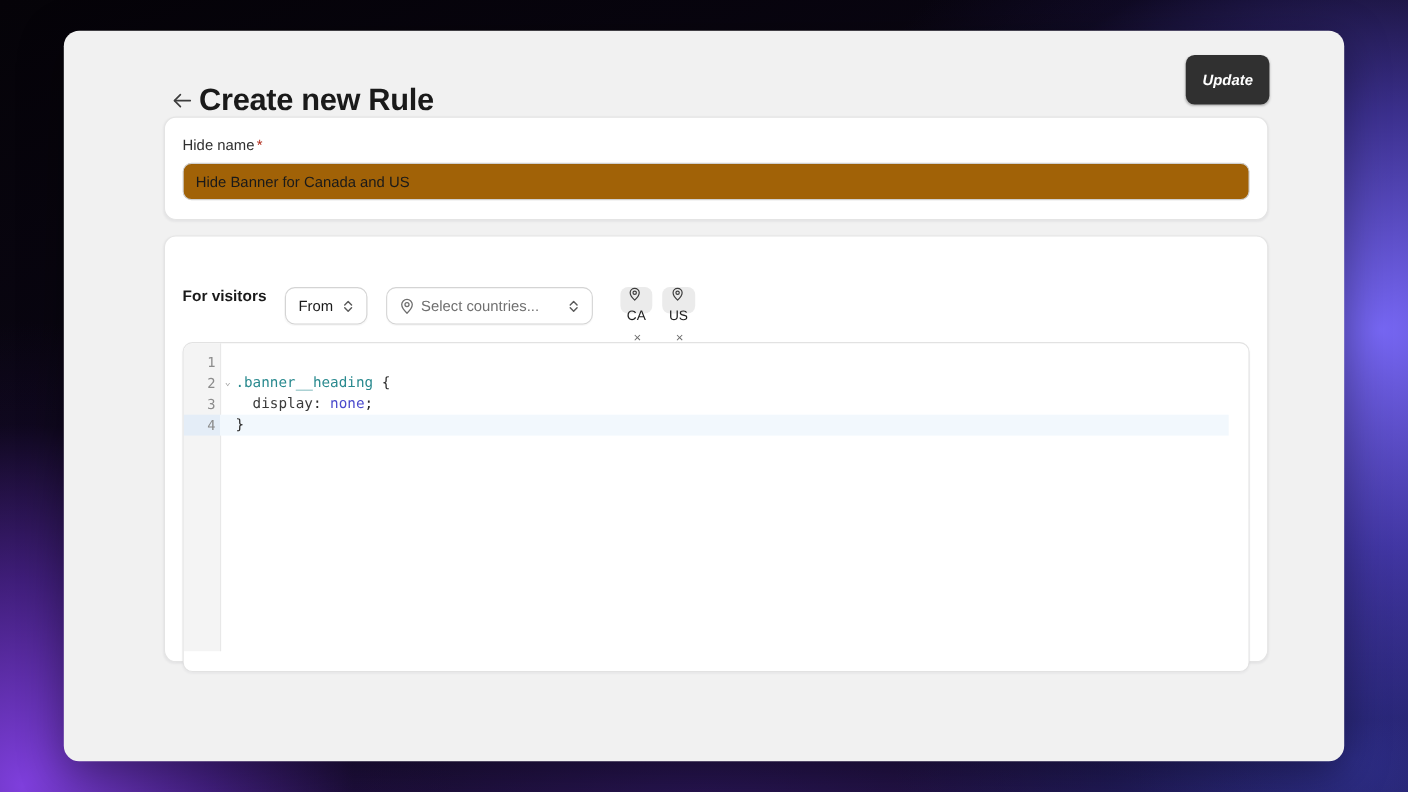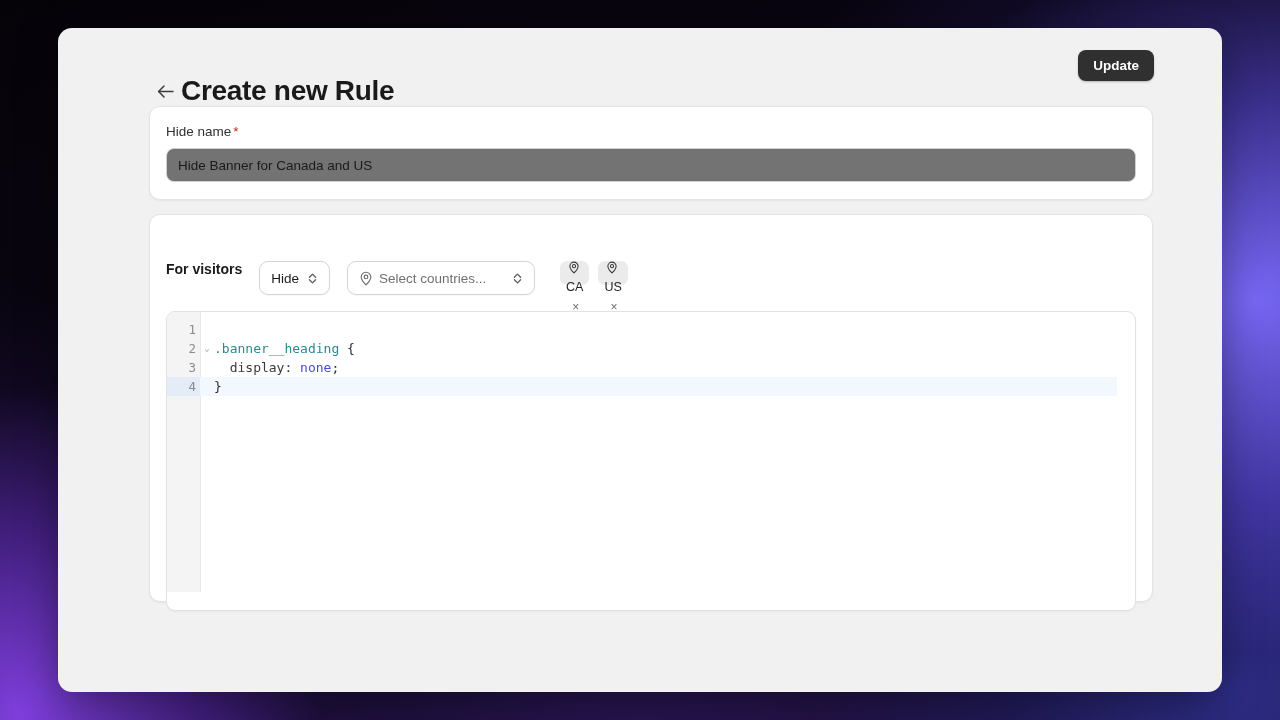--- a/index.html
+++ b/index.html
@@ -63,31 +63,32 @@
     font-size: 28px;
     font-weight: 700;
     color: #1a1a1a;
     letter-spacing: -0.3px;
     line-height: 46px;
   }
   #update-button {
     position: absolute;
     right: 68px;
     top: 22px;
-    height: 31px;
+    height: 45px;
     padding: 0 15px;
     background: #303030;
     color: #ffffff;
     border: none;
     border-radius: 8px;
     font-size: 13.5px;
     font-weight: 600;
     font-family: "Liberation Sans", sans-serif;
     cursor: pointer;
     box-shadow: 0 1px 2px rgba(0,0,0,0.25);
+    font-style: italic;
   }
 
   
   .card {
     position: absolute;
     background: #ffffff;
     border: 1px solid #e4e4e4;
     border-radius: 11px;
     box-shadow: 0 1px 2px rgba(16,24,40,0.05);
   }
@@ -118,21 +119,21 @@
   }
   #rule-name-input {
     position: absolute;
     left: 16px;
     top: 41px;
     width: 970px;
     height: 34px;
     box-sizing: border-box;
     border: 1px solid #d0d0d0;
     border-radius: 8px;
-    background: #737373;
+    background: #a16207;
     font-size: 13.5px;
     color: #1a1a1a;
     padding: 1px 11px;
     font-family: "Liberation Sans", sans-serif;
     outline: none;
     box-shadow: inset 0 1px 1px rgba(0,0,0,0.03);
   }
 
   
   #visitors-row {
@@ -314,21 +315,21 @@
       <input id="rule-name-input" type="text" value="Hide Banner for Canada and US" style="">
     </div>
 
     <div id="visitors-card" class="card">
 
       <div id="visitors-row">
 
         <span id="visitors-label">For visitors</span>
 
         <div id="from-select" class="select-pill">
-          <span>Hide</span>
+          <span>From</span>
           <span class="stepper">
             <svg width="11" height="15" viewBox="0 0 11 15">
               <path d="M2.4 6.2 L5.5 3.1 L8.6 6.2" stroke="#5a5a5a" stroke-width="1.3" fill="none" stroke-linecap="round" stroke-linejoin="round"></path>
               <path d="M2.4 8.8 L5.5 11.9 L8.6 8.8" stroke="#5a5a5a" stroke-width="1.3" fill="none" stroke-linecap="round" stroke-linejoin="round"></path>
             </svg>
           </span>
         </div>
 
         <div id="countries-select" class="select-pill">
           <span class="pin-icon">

